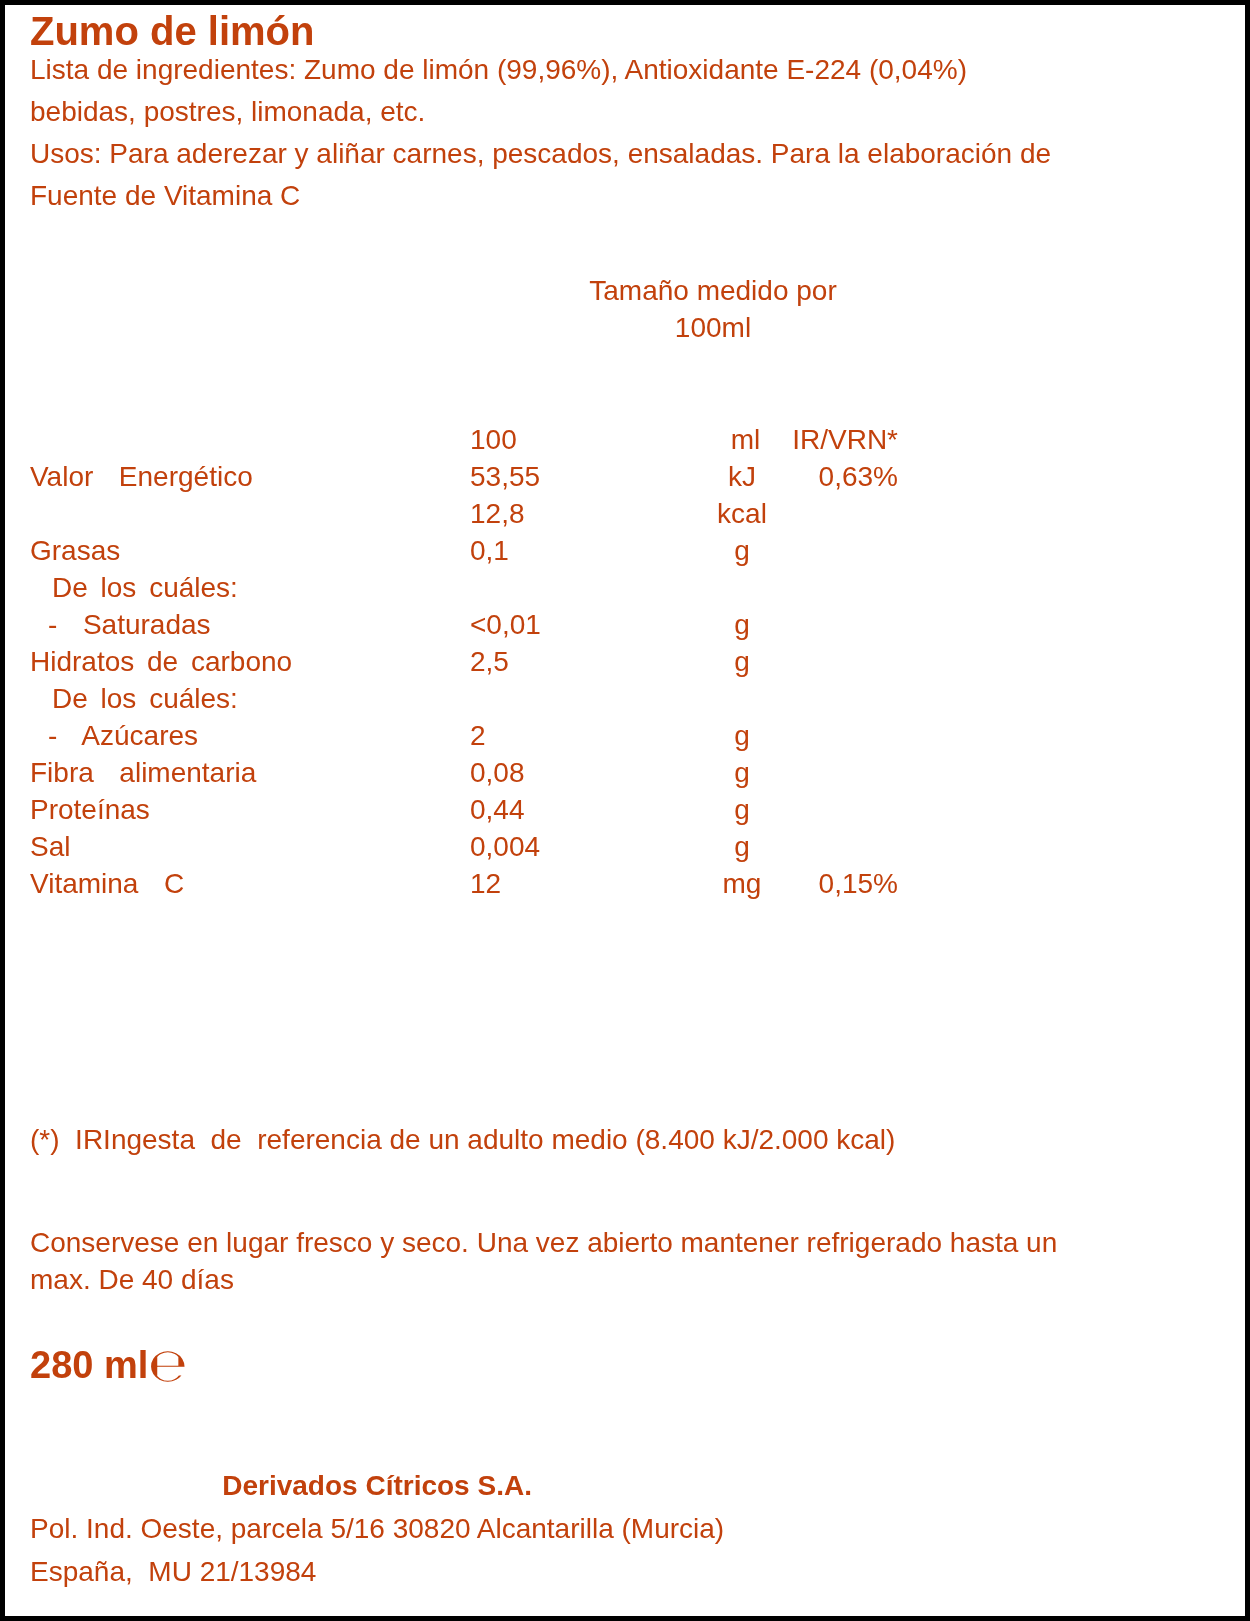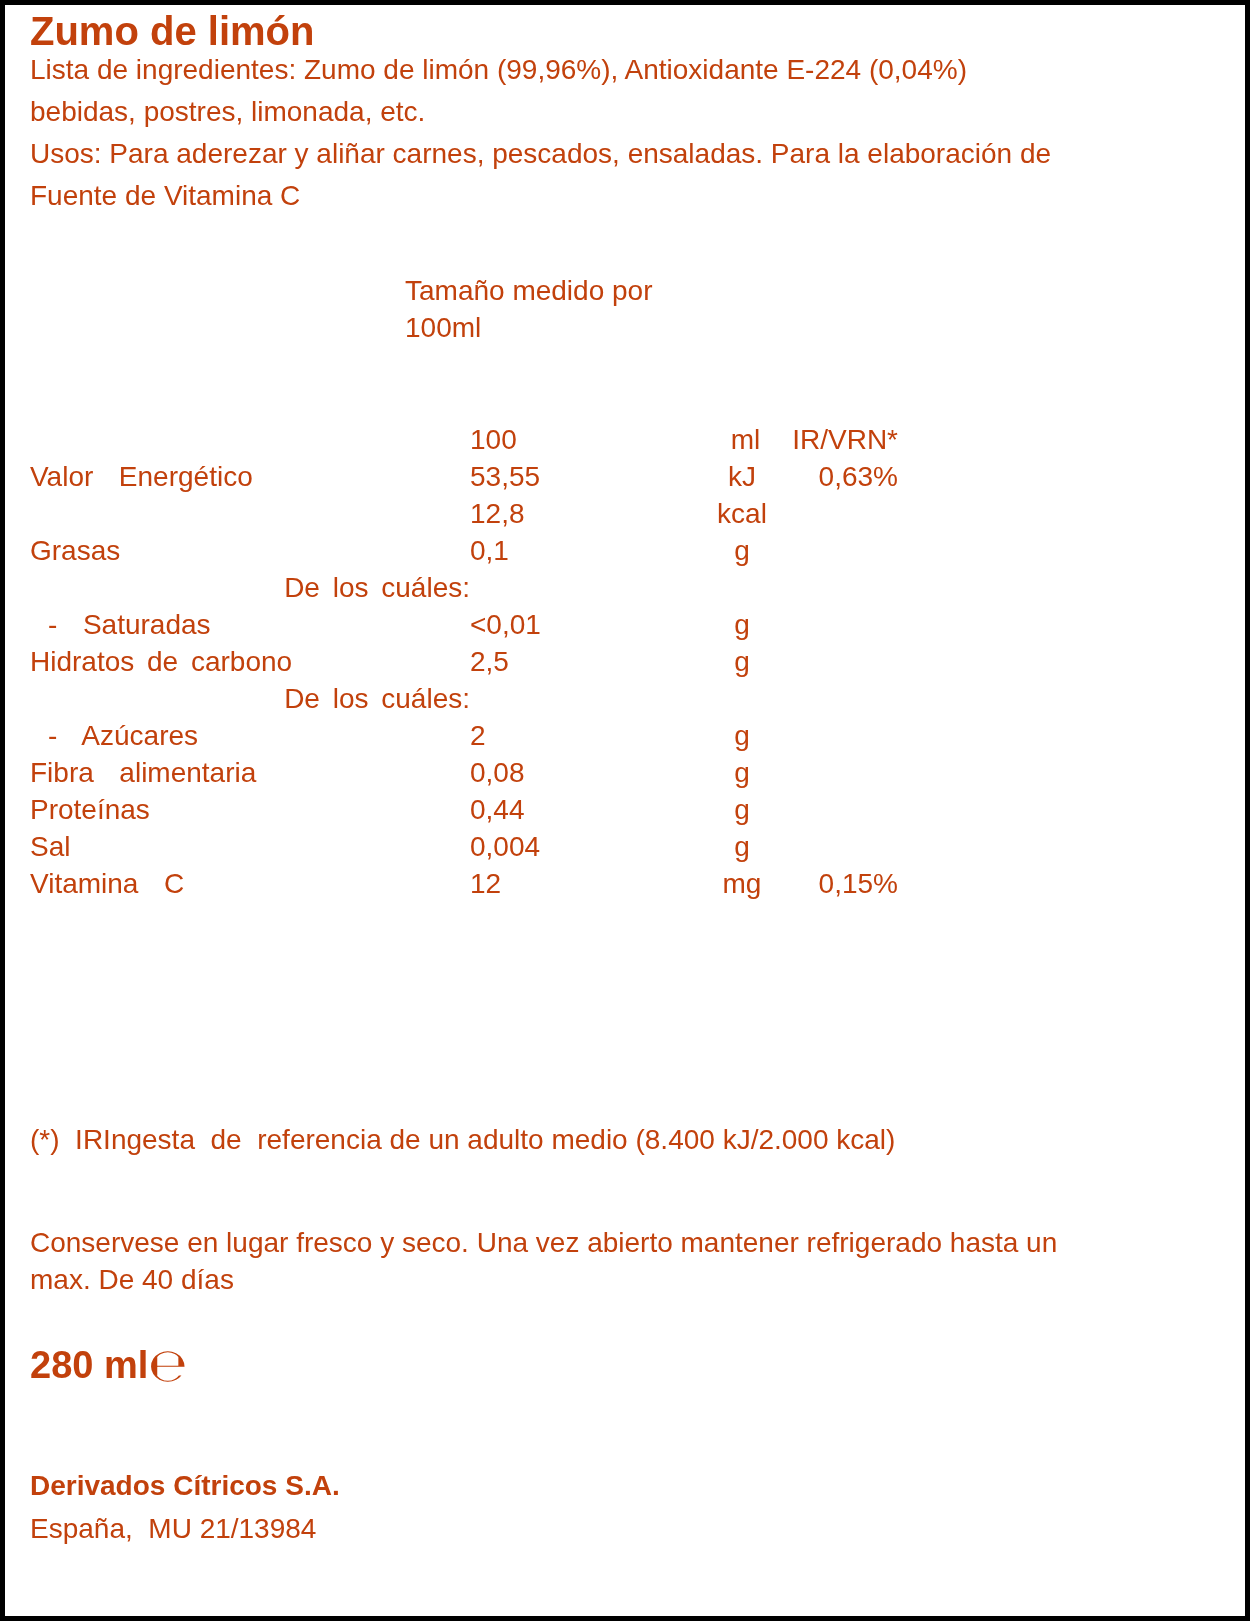--- a/index.html
+++ b/index.html
@@ -20,33 +20,34 @@
   .title {
     left: 25px; top: 2px;
     font-size: 40px; font-weight: bold; line-height: 48px;
   }
   .intro {
     left: 25px; top: 44px;
     font-size: 28px; line-height: 42px;
   }
   .serving {
     left: 400px; top: 267px; width: 616px;
+    text-align: center;
     font-size: 28px; line-height: 37px;
   }
   .ntable {
     left: 25px; top: 416px; width: 868px;
     font-size: 28px;
   }
   .trow {
     display: grid;
     grid-template-columns: 440px 238px 65px 125px;
     height: 37px; line-height: 37px;
   }
   .c-label { text-align: left; word-spacing: 5px; white-space: pre; }
-  .c-label.sub  { padding-left: 22px; text-align: right; }
+  .c-label.sub  { padding-left: 22px; }
   .c-label.dash { padding-left: 18px; }
   .c-val  { text-align: left; white-space: pre; }
   .c-unit { text-align: center; padding-left: 3px; white-space: pre; }
   .c-unit.hdr { padding-left: 10px; }
   .c-ir   { text-align: right; white-space: pre; }
 
   .footnote {
     left: 25px; top: 1116px;
     font-size: 28px; line-height: 37px;
   }
@@ -175,16 +176,17 @@
 
   <div class="abs storage">
     <div class="pre">Conservese en lugar fresco y seco. Una vez abierto mantener refrigerado hasta un</div>
     <div class="pre">max. De 40 días</div>
   </div>
 
   <div class="abs netqty"><span class="pre">280 ml</span><span class="esign">℮</span></div>
 
   <div class="abs manufacturer">
     <div class="mfr-name pre">Derivados Cítricos S.A.</div>
+    <div class="pre">Pol. Ind. Oeste, parcela 5/16 30820 Alcantarilla (Murcia)</div>
     <div class="pre">España,  MU 21/13984</div>
   </div>
 
 </div>
 
 </body></html>

